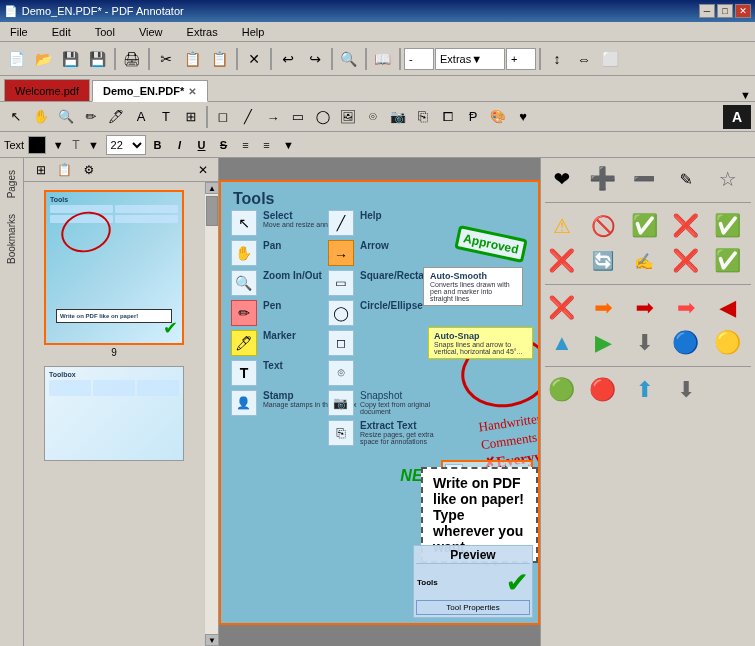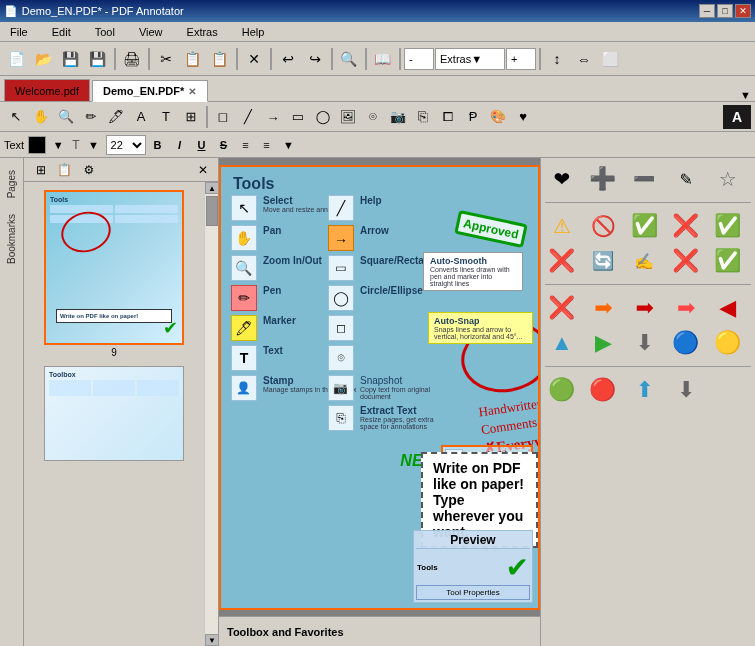--- a/index.html
+++ b/index.html
@@ -623,23 +623,20 @@
             <div style="display:flex;gap:2px;align-items:center;justify-content:space-between;padding:1px;">
               <div style="font-size:8px;font-weight:bold;">Tools</div>
               <div style="color:#009900;font-size:28px;">✔</div>
             </div>
             <div style="background:#c0d8f0;border:1px solid #7799cc;font-size:8px;text-align:center;padding:2px;cursor:pointer;">Tool Properties</div>
           </div>
 
         </div>
       </div>
 
-      <div class="bottom-panel">
-        <span>Toolbox and Favorites</span>
-      </div>
     </div>
 
     <div class="right-icon-bar">
       <div class="icon-grid">
         <div class="icon-cell">❤</div>
         <div class="icon-cell" style="color:#009900;font-size:22px;">➕</div>
         <div class="icon-cell" style="font-size:18px;">➖</div>
         <div class="icon-cell" style="font-size:16px;">✎</div>
         <div class="icon-cell" style="color:#666;">☆</div>
       </div>

